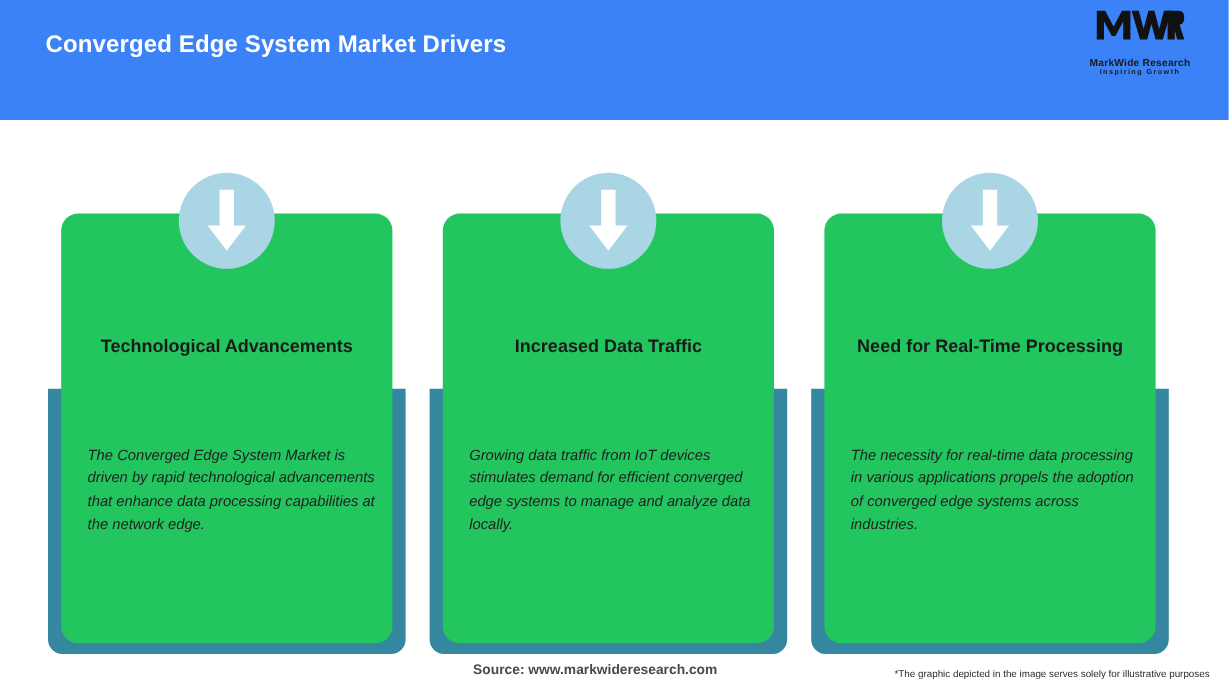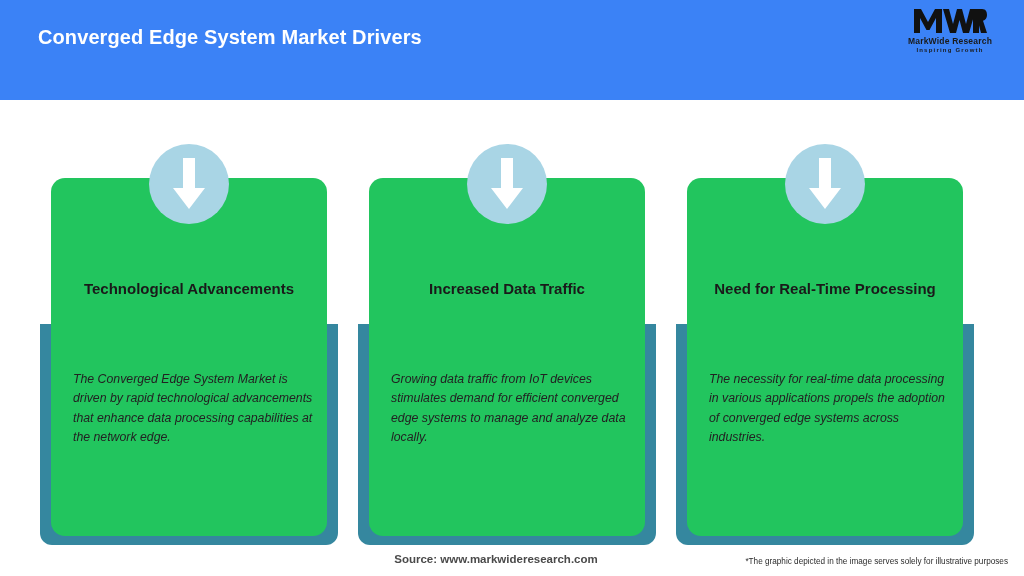--- a/index.html
+++ b/index.html
@@ -44,21 +44,21 @@
   .logo-mark {
     display: block;
     margin: 0 auto;
   }
   .logo-name {
     display: block;
     font-size: 8.5px;
     font-weight: bold;
     color: #1a1a1a;
     letter-spacing: 0.2px;
-    margin-top: 2px;
+    margin-top: 13px;
   }
   .logo-tagline {
     display: block;
     font-size: 6px;
     font-weight: bold;
     color: #1a1a1a;
     letter-spacing: 1.2px;
     margin-top: 1px;
   }
 

